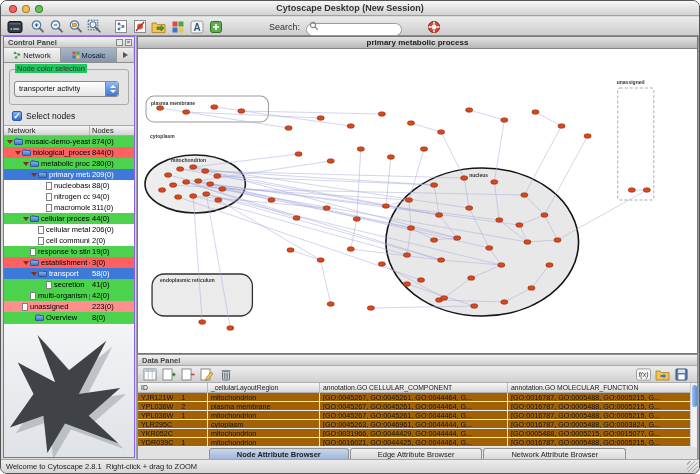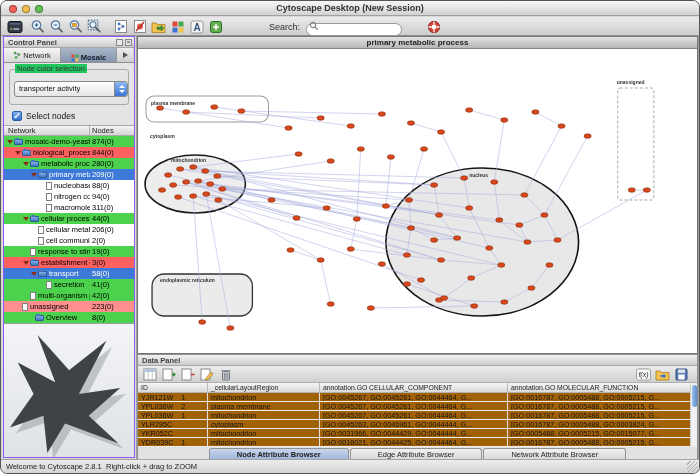--- a/index.html
+++ b/index.html
@@ -32,30 +32,30 @@
   .panel-title{height:11px;background:linear-gradient(#f2f2f2,#cccccc);border-bottom:1px solid #a8a8a8;
     font-size:7.5px;font-weight:bold;color:#444;line-height:11px;padding-left:4px;position:relative;}
   .pt-btns{position:absolute;right:2px;top:2px;display:flex;gap:2px;}
   .pt-btn{width:7px;height:7px;border:1px solid #888;background:#e8e8e8;font-size:6px;line-height:5px;
     text-align:center;color:#555;}
   .cp-tabs{position:absolute;top:11px;left:0;right:0;height:15px;display:flex;background:#cfcfcf;
     border-bottom:1px solid #8e8e8e;}
   .cp-tab{height:100%;display:flex;align-items:center;justify-content:center;gap:2px;
     font-size:7.5px;color:#222;border-right:1px solid #9a9a9a;
     background:linear-gradient(#f4f4f4,#d8d8d8);}
-  .cp-tab.active{background:linear-gradient(#aab6c8,#8496af);color:#0c1a2a;font-weight:bold;align-items:flex-end;}
+  .cp-tab.active{background:linear-gradient(#aab6c8,#8496af);color:#0c1a2a;font-weight:normal;}
   .cp-tab-arrow{width:16px;display:flex;align-items:center;justify-content:center;
     background:linear-gradient(#ececec,#cfcfcf);}
   .tri-right{width:0;height:0;border-top:3.5px solid transparent;border-bottom:3.5px solid transparent;
     border-left:5px solid #555;}
   .groupbox{position:absolute;left:5px;top:32px;width:120px;height:36px;border:1px solid #ababab;
     border-radius:3px;}
   .group-label{position:absolute;left:11px;top:27px;background:#22c55e;padding:0 2px;font-size:7.5px;
     color:#333;z-index:2;}
-  .combo{position:absolute;left:10px;top:44px;width:114px;height:16px;border:1px solid #8a8a8a;
+  .combo{position:absolute;left:10px;top:44px;width:105px;height:16px;border:1px solid #8a8a8a;
     border-radius:3px;background:linear-gradient(#ffffff,#e6e6e6);font-size:7.5px;line-height:14px;
     padding-left:4px;color:#111;overflow:hidden;}
   .combo-btn{position:absolute;right:0;top:0;width:13px;height:100%;
     background:linear-gradient(#8db9f5,#3c74cf);border-left:1px solid #888;border-radius:0 2px 2px 0;}
   .combo-btn i{position:absolute;left:3.5px;width:0;height:0;border-left:3px solid transparent;
     border-right:3px solid transparent;}
   .combo-btn .up{top:3px;border-bottom:3.5px solid #fff;}
   .combo-btn .dn{bottom:3px;border-top:3.5px solid #fff;}
   .check-row{position:absolute;left:8px;top:74px;display:flex;align-items:center;gap:4px;}
   .checkbox{width:10px;height:10px;border-radius:2px;border:1px solid #2a5ca8;

